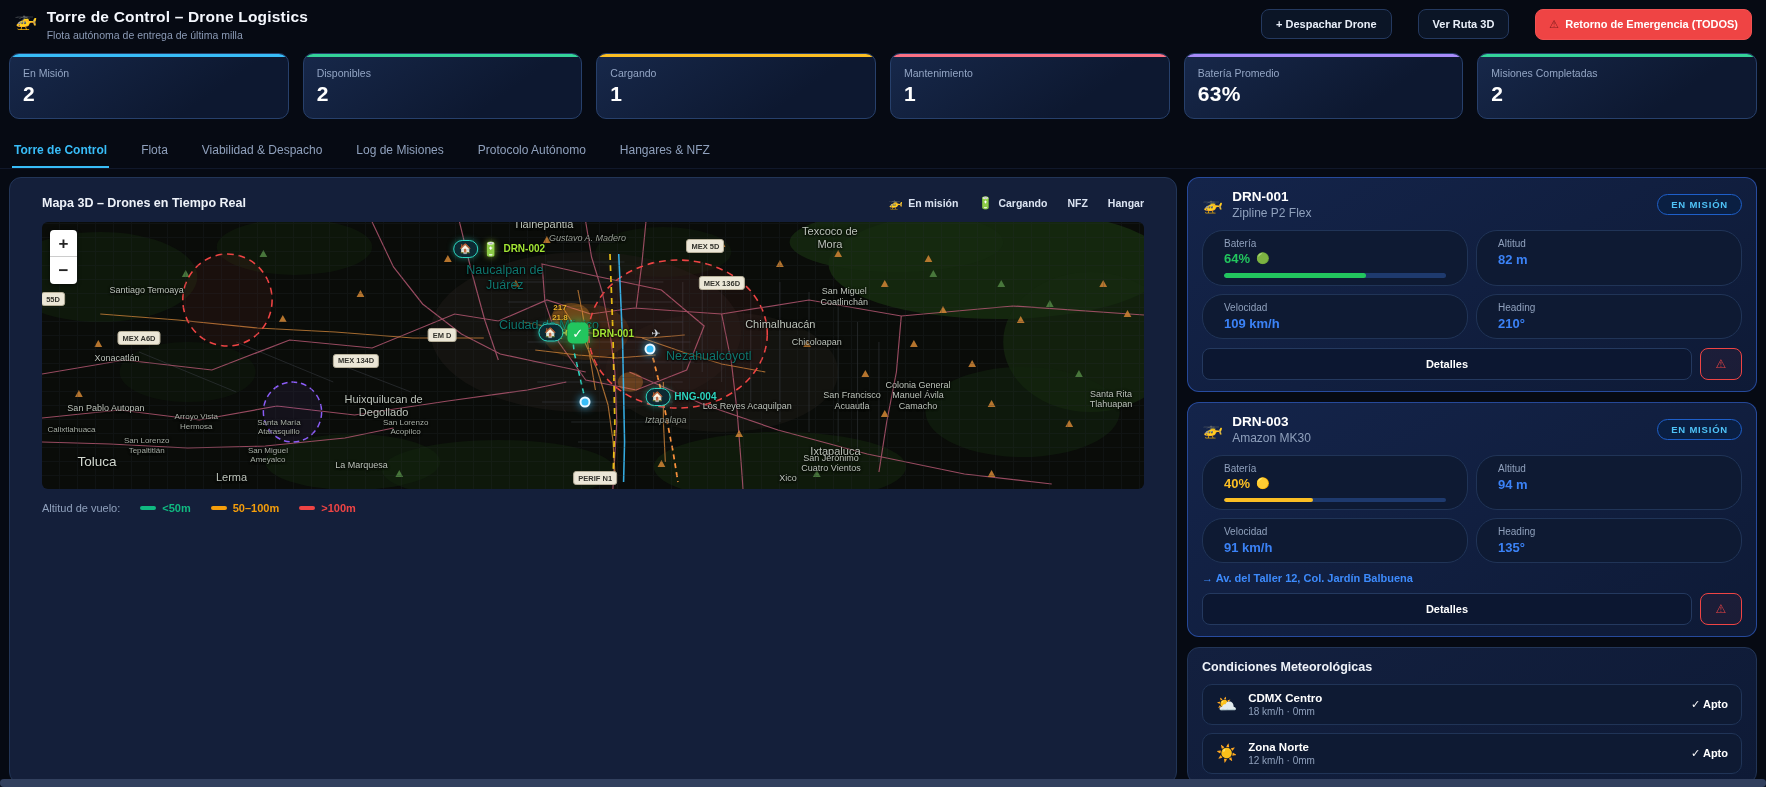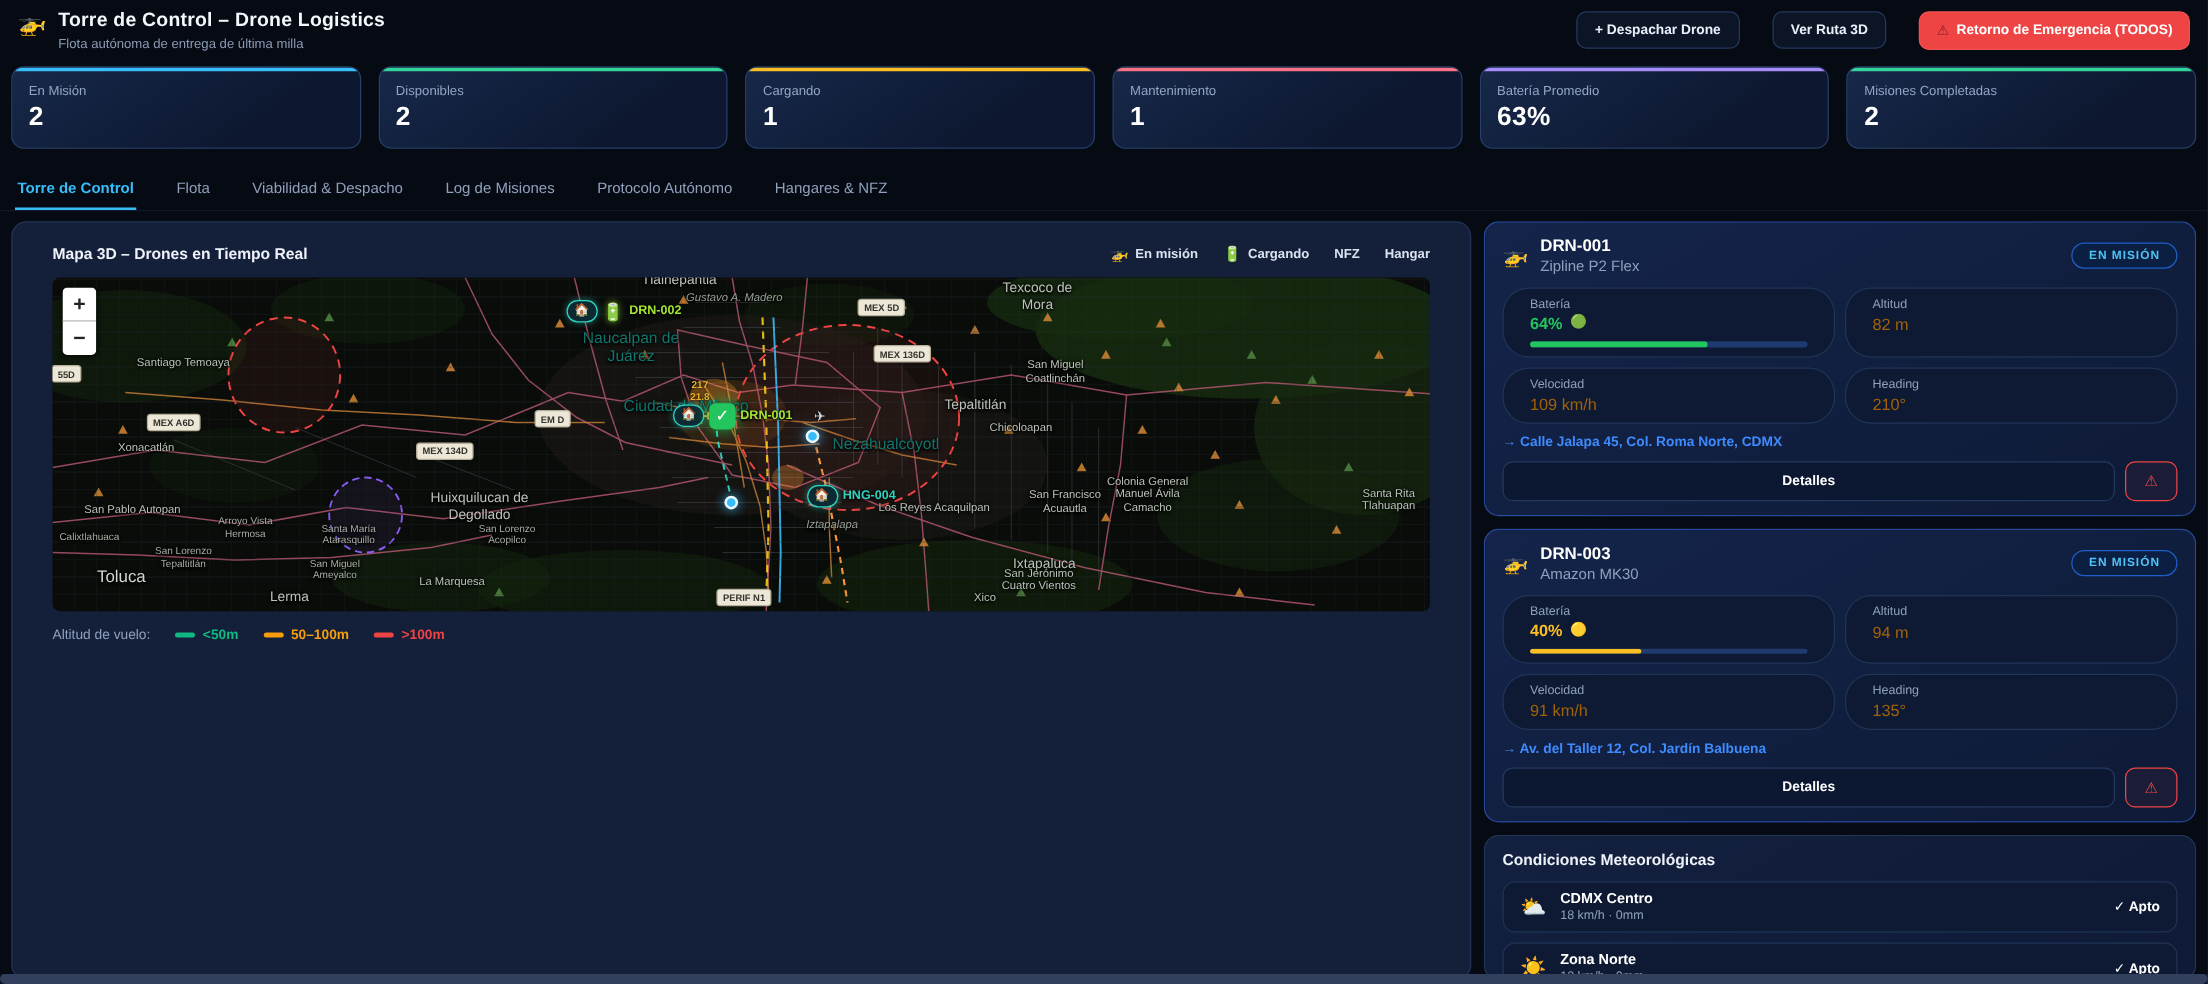--- a/index.html
+++ b/index.html
@@ -93,22 +93,22 @@
     border-radius:12px;padding:11px 14px}
   .dc-head{display:flex;align-items:center;gap:9px}
   .dc-icon{font-size:17px}
   .dc-name{font-size:13.5px;font-weight:800;color:#fff}
   .dc-model{font-size:12px;color:#8fa0bc;margin-top:2px}
   .badge{margin-left:auto;font-size:9.5px;font-weight:800;letter-spacing:.8px;color:#4fc3f7;
     border:1px solid #1e5fc9;background:#0a1f42;padding:4px 13px;border-radius:999px;white-space:nowrap}
   .dc-grid{display:grid;grid-template-columns:1fr 1fr;gap:8px;margin-top:10px}
   .box{background:#0e1a33;border:1px solid #203457;border-radius:21px;padding:7px 21px}
   .box-label{font-size:10px;color:#8fa0bc}
-  .box-value{font-size:13px;font-weight:400;color:#a16207;margin-top:3px}
-  .batt-line{display:flex;align-items:flex-start;gap:6px;margin-top:2px}
+  .box-value{font-size:13px;font-weight:700;color:#3b82f6;margin-top:3px}
+  .batt-line{display:flex;align-items:center;gap:6px;margin-top:2px}
   .batt-val{font-size:13px;font-weight:800}
   .batt-dot{font-size:11px}
   .bar{height:4.5px;background:#1e3a6e;border-radius:4px;margin-top:7px;overflow:hidden}
   .bar-fill{height:100%;border-radius:4px}
   .dest{margin-top:9px;font-size:11px;font-weight:600;color:#3d8bfd;cursor:pointer}
   .dc-actions{display:flex;gap:8px;margin-top:9px}
   .btn-details{flex:1;background:#0c1731;border:1px solid #24395f;color:#fff;font-size:11px;font-weight:700;
     padding:9px;border-radius:8px}
   .btn-alert{width:42px;background:rgba(239,68,68,.06);border:1.5px solid #ef4444;color:#ef4444;
     border-radius:8px;font-size:12px}
@@ -312,21 +312,21 @@
       <div class="zoomctl">
         <button>+</button>
         <button>−</button>
       </div>
 
       <span class="pl m" style="left:45.5%;top:1%">Tlalnepantla</span>
       <span class="pl it" style="left:49.5%;top:6%">Gustavo A. Madero</span>
       <span class="pl l wrap w80" style="left:42%;top:21%">Naucalpan de Juárez</span>
       <span class="pl l" style="left:46%;top:38.5%">Ciudad de México</span>
       <span class="pl l" style="left:60.5%;top:50%">Nezahualcóyotl</span>
-      <span class="pl m" style="left:67%;top:38.5%">Tepaltitlán</span>
+      <span class="pl m" style="left:67%;top:38.5%">Chimalhuacán</span>
       <span class="pl m wrap w60" style="left:71.5%;top:6%">Texcoco de Mora</span>
       <span class="pl wrap w70" style="left:72.8%;top:28%">San Miguel Coatlinchán</span>
       <span class="pl" style="left:70.3%;top:45%">Chicoloapan</span>
       <span class="pl" style="left:64%;top:69%">Los Reyes Acaquilpan</span>
       <span class="pl it" style="left:56.6%;top:74%">Iztapalapa</span>
       <span class="pl m" style="left:72%;top:86%">Ixtapaluca</span>
       <span class="pl wrap w60" style="left:73.5%;top:67%">San Francisco Acuautla</span>
       <span class="pl wrap w70" style="left:79.5%;top:65%">Colonia General Manuel Ávila Camacho</span>
       <span class="pl wrap w60" style="left:97%;top:66.5%">Santa Rita Tlahuapan</span>
       <span class="pl wrap w70" style="left:71.6%;top:90.5%">San Jerónimo Cuatro Vientos</span>
@@ -431,21 +431,20 @@
         </div>
         <div class="box">
           <div class="box-label">Velocidad</div>
           <div class="box-value">109 km/h</div>
         </div>
         <div class="box">
           <div class="box-label">Heading</div>
           <div class="box-value">210°</div>
         </div>
       </div>
-      <div class="dest">→ Calle Jalapa 45, Col. Roma Norte, CDMX</div>
       <div class="dc-actions">
         <button class="btn-details">Detalles</button>
         <button class="btn-alert">⚠</button>
       </div>
     </div>
 
     <div class="drone-card">
       <div class="dc-head">
         <span class="dc-icon">🚁</span>
         <div>

